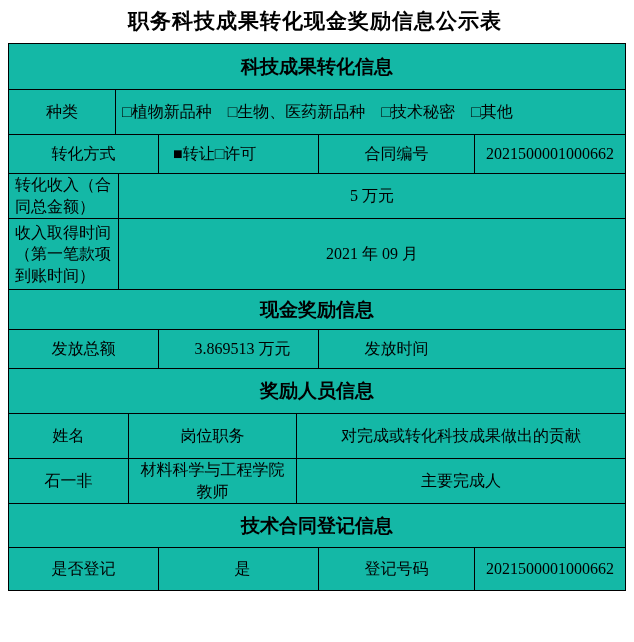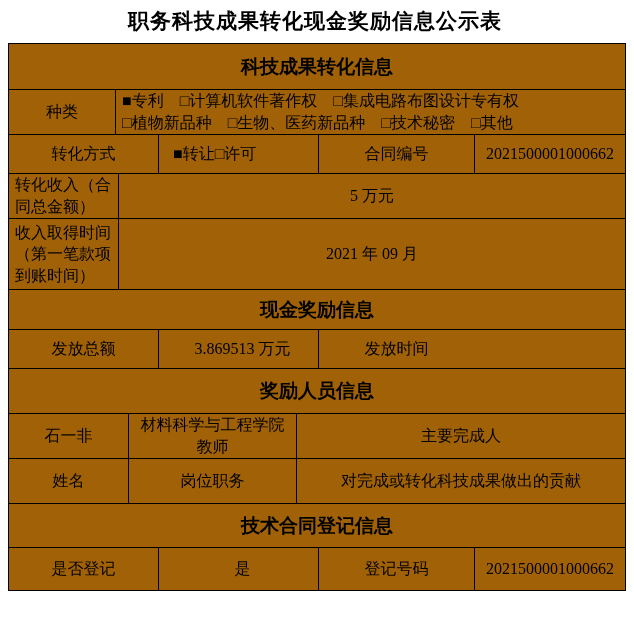--- a/index.html
+++ b/index.html
@@ -9,21 +9,21 @@
     font-size:16px;line-height:1.35;
     -webkit-font-smoothing:none;
   }
   .page-title{
     margin:0;padding:7px 4px 0 0;height:36px;
     text-align:center;font-size:21px;font-weight:bold;
     letter-spacing:1px;
   }
   .form-table{
     width:618px;margin-left:8px;box-sizing:border-box;
-    border:1px solid #000;background:#a16207;
+    border:1px solid #000;background:#14b8a6;
   }
   .row{display:flex;border-top:1px solid #000;box-sizing:border-box;}
   .row:first-child{border-top:none;}
   .cell{
     border-left:1px solid #000;box-sizing:border-box;
     display:flex;flex-direction:column;align-items:center;justify-content:center;
     text-align:center;padding:2px 6px;min-width:0;
   }
   .cell:first-child{border-left:none;}
   .left{align-items:flex-start;text-align:left;}
@@ -47,21 +47,20 @@
 <div class="form-table">
 
   <div class="row h45">
     <div class="cell sec" style="flex:1">科技成果转化信息</div>
   </div>
 
 
   <div class="row h45">
     <div class="cell wA1">种类</div>
     <div class="cell wA2 left">
-      <span class="line">■专利　□计算机软件著作权　□集成电路布图设计专有权</span>
       <span class="line">□植物新品种　□生物、医药新品种　□技术秘密　□其他</span>
     </div>
   </div>
 
   <div class="row h39">
     <div class="cell wC1">转化方式</div>
     <div class="cell wC2 left">■转让□许可</div>
     <div class="cell wC3">合同编号</div>
     <div class="cell wC4 num">2021500001000662</div>
   </div>
@@ -84,29 +83,29 @@
     <div class="cell wC1">发放总额</div>
     <div class="cell wC2 num">3.869513 万元</div>
     <div class="cell wC3">发放时间</div>
   </div>
 
   <div class="row h45">
     <div class="cell sec" style="flex:1">奖励人员信息</div>
   </div>
 
   <div class="row h45">
+    <div class="cell wD1">姓名</div>
+    <div class="cell wD2">岗位职务</div>
+    <div class="cell wD3">对完成或转化科技成果做出的贡献</div>
+  </div>
+
+  <div class="row h45">
     <div class="cell wD1">石一非</div>
     <div class="cell wD2">材料科学与工程学院教师</div>
     <div class="cell wD3">主要完成人</div>
-  </div>
-
-  <div class="row h45">
-    <div class="cell wD1">姓名</div>
-    <div class="cell wD2">岗位职务</div>
-    <div class="cell wD3">对完成或转化科技成果做出的贡献</div>
   </div>
 
   <div class="row h44">
     <div class="cell sec" style="flex:1">技术合同登记信息</div>
   </div>
 
   <div class="row h43">
     <div class="cell wC1">是否登记</div>
     <div class="cell wC2">是</div>
     <div class="cell wC3">登记号码</div>

